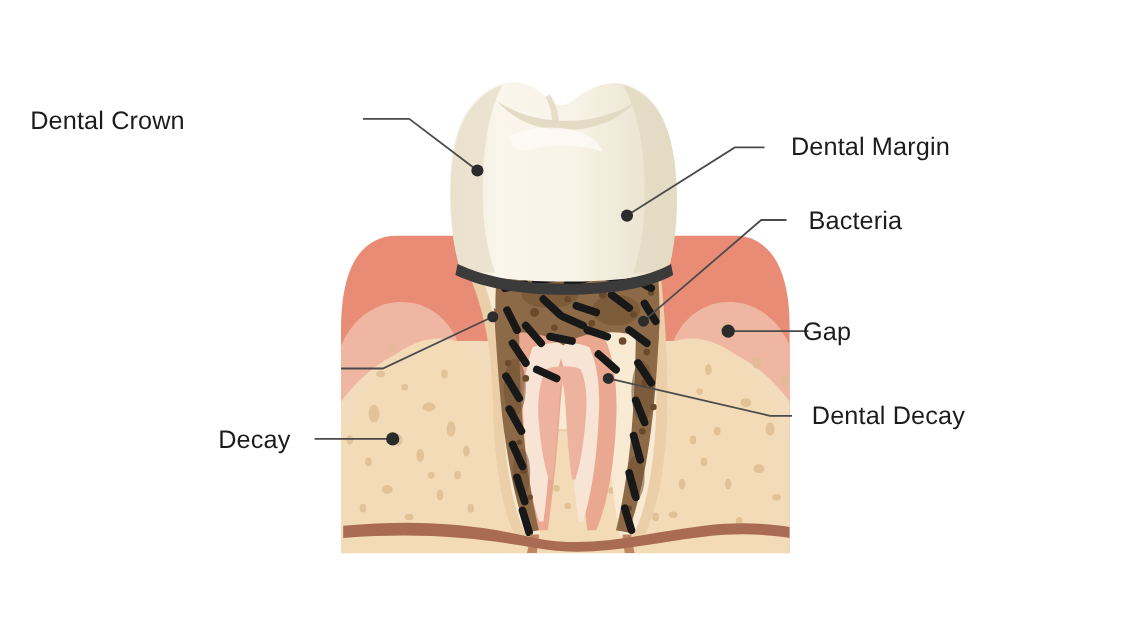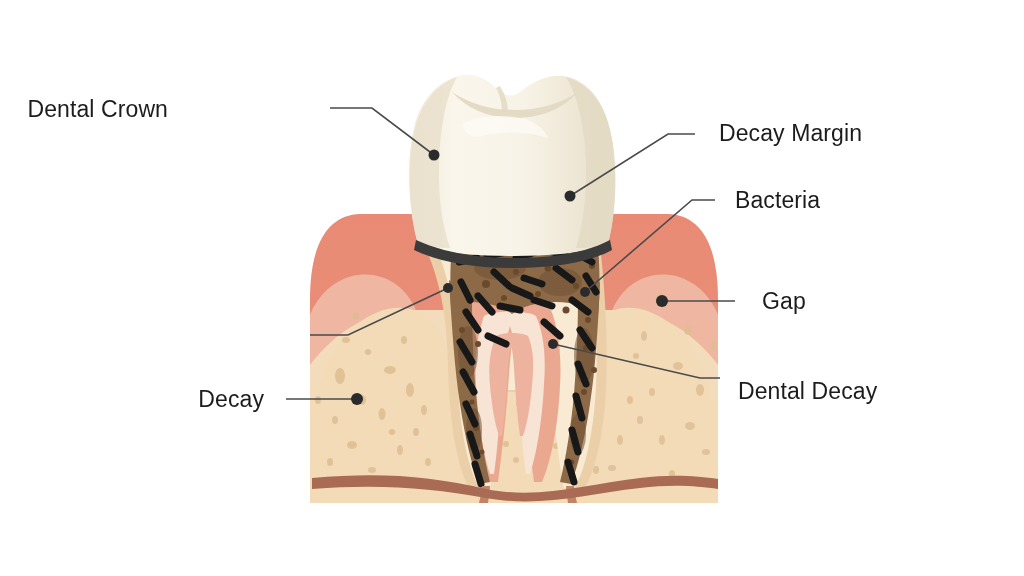--- a/index.html
+++ b/index.html
@@ -294,19 +294,19 @@
       <circle cx="570" cy="196" r="5.5"></circle>
       <circle cx="585" cy="292" r="5"></circle>
       <circle cx="662" cy="301" r="6"></circle>
       <circle cx="448" cy="288" r="5"></circle>
       <circle cx="553" cy="344" r="5"></circle>
       <circle cx="357" cy="399" r="6"></circle>
     </g>
   </svg>
 
   <div class="label label-left" style="right:856px; top:98px;">Dental Crown</div>
-  <div class="label label-right" style="left:719px; top:122px;">Decay Margin</div>
+  <div class="label label-right" style="left:719px; top:122px;">Dental Margin</div>
   <div class="label label-right" style="left:735px; top:189px;text-align:right;">Bacteria</div>
-  <div class="label label-right" style="left:762px; top:290px;">Gap</div>
-  <div class="label label-right" style="left:738px; top:380px;">Dental Decay</div>
+  <div class="label label-right" style="left:730px; top:290px;">Gap</div>
+  <div class="label label-right" style="left:738px; top:366px;">Dental Decay</div>
   <div class="label label-left" style="right:760px; top:388px;">Decay</div>
 
 </div>
 
 </body></html>

